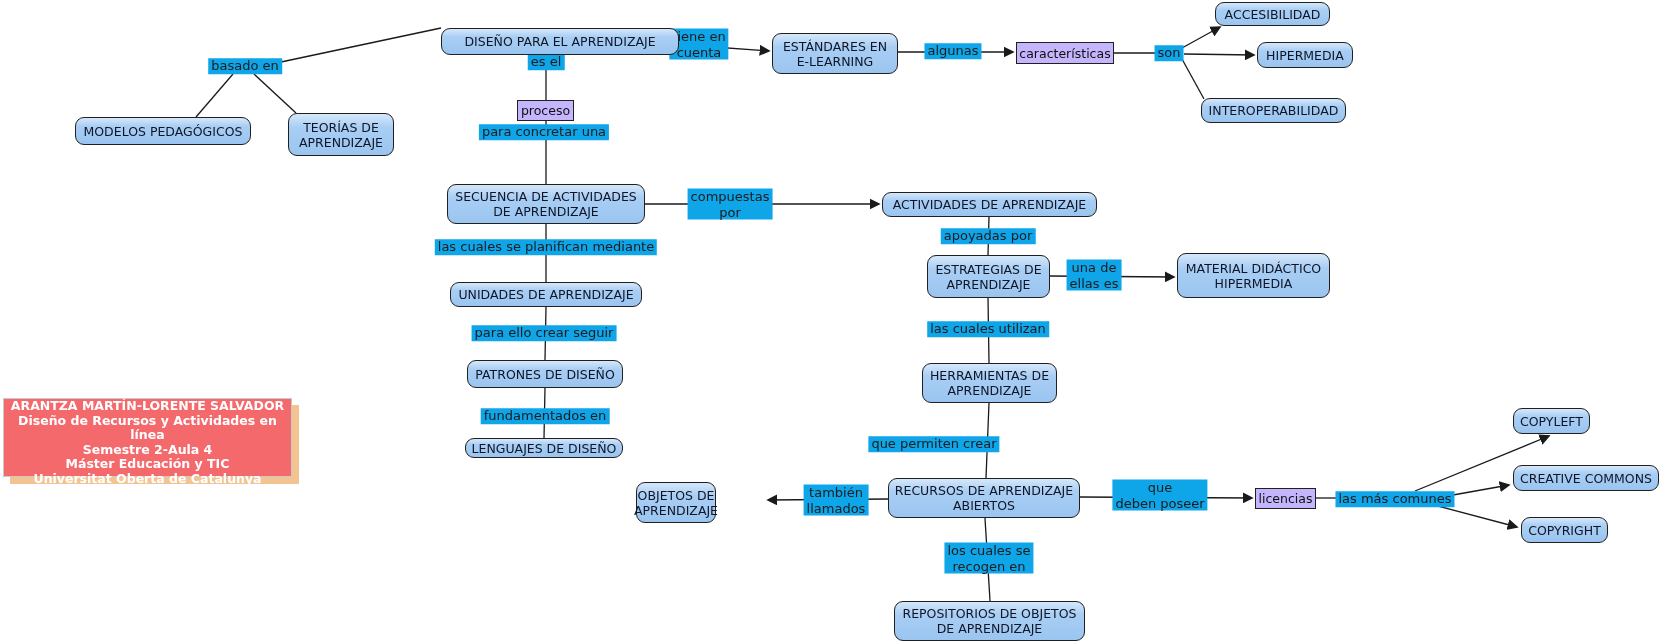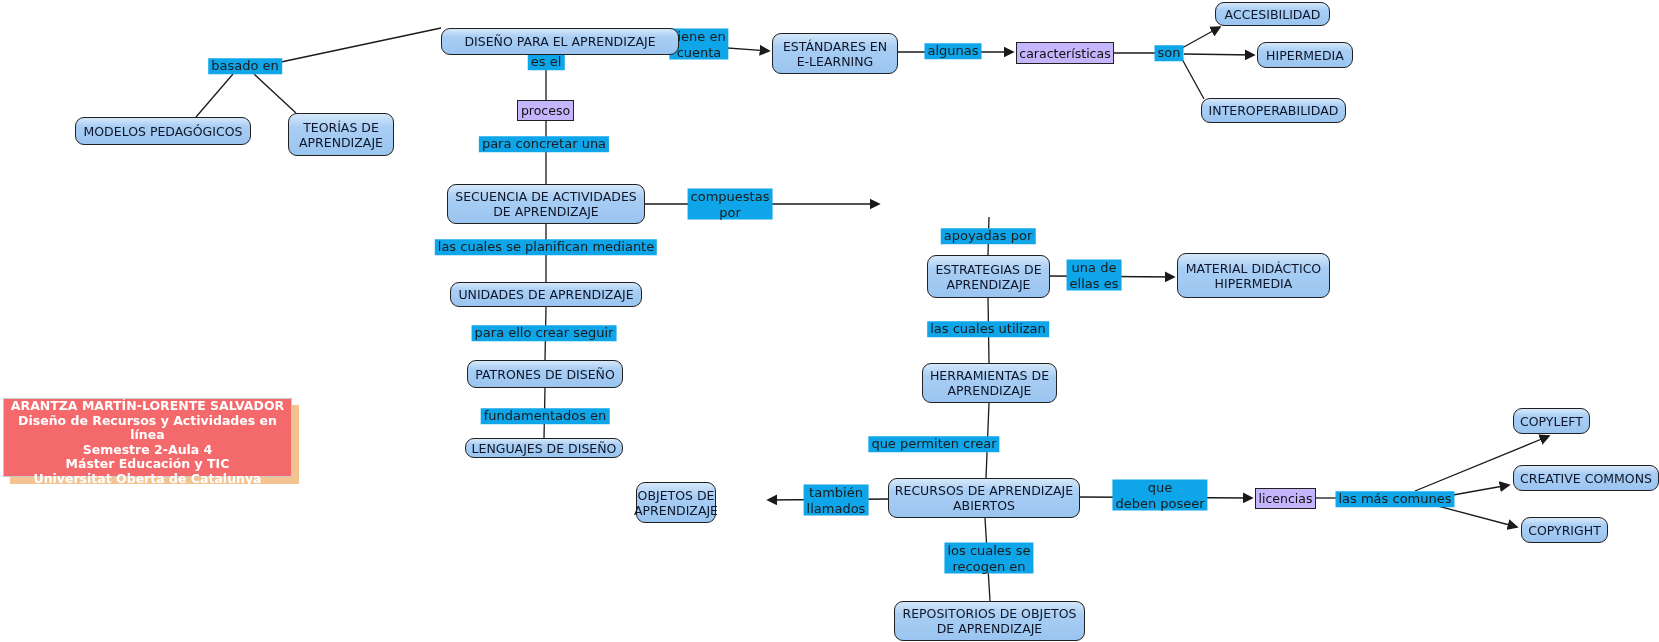--- a/index.html
+++ b/index.html
@@ -71,21 +71,21 @@
     <line x1="1434" y1="505" x2="1517" y2="527" marker-end="url(#arr)"></line>
     <line x1="985" y1="518" x2="990" y2="601"></line>
   </svg>
 
   <div class="linklabel" style="left:699px;top:44px">tiene en
 cuenta</div>
   <div class="linklabel" style="left:953px;top:51px">algunas</div>
   <div class="linklabel" style="left:1169px;top:53px">son</div>
   <div class="linklabel" style="left:245px;top:66px">basado en</div>
   <div class="linklabel" style="left:546px;top:62px">es el</div>
-  <div class="linklabel" style="left:544px;top:144px">para concretar una</div>
+  <div class="linklabel" style="left:544px;top:132px">para concretar una</div>
   <div class="linklabel" style="left:730px;top:204px">compuestas
 por</div>
   <div class="linklabel" style="left:546px;top:247px">las cuales se planifican mediante</div>
   <div class="linklabel" style="left:544px;top:333px">para ello crear seguir</div>
   <div class="linklabel" style="left:545px;top:416px">fundamentados en</div>
   <div class="linklabel" style="left:988px;top:236px">apoyadas por</div>
   <div class="linklabel" style="left:1094px;top:275px">una de
 ellas es</div>
   <div class="linklabel" style="left:988px;top:329px">las cuales utilizan</div>
   <div class="linklabel" style="left:934px;top:444px">que permiten crear</div>
@@ -101,20 +101,21 @@
   <div class="concept" style="left:772px;top:33px;width:126px;height:41px">ESTÁNDARES EN
 E-LEARNING</div>
   <div class="concept" style="left:1215px;top:2px;width:115px;height:24px">ACCESIBILIDAD</div>
   <div class="concept" style="left:1257px;top:42px;width:96px;height:26px">HIPERMEDIA</div>
   <div class="concept" style="left:1201px;top:98px;width:145px;height:25px">INTEROPERABILIDAD</div>
   <div class="concept" style="left:75px;top:117px;width:176px;height:28px">MODELOS PEDAGÓGICOS</div>
   <div class="concept" style="left:288px;top:113px;width:106px;height:43px">TEORÍAS DE
 APRENDIZAJE</div>
   <div class="concept" style="left:447px;top:184px;width:198px;height:40px">SECUENCIA DE ACTIVIDADES
 DE APRENDIZAJE</div>
+  <div class="concept" style="left:882px;top:192px;width:215px;height:25px">ACTIVIDADES DE APRENDIZAJE</div>
   <div class="concept" style="left:927px;top:255px;width:123px;height:43px">ESTRATEGIAS DE
 APRENDIZAJE</div>
   <div class="concept" style="left:1177px;top:253px;width:153px;height:45px">MATERIAL DIDÁCTICO
 HIPERMEDIA</div>
   <div class="concept" style="left:450px;top:282px;width:192px;height:25px">UNIDADES DE APRENDIZAJE</div>
   <div class="concept" style="left:467px;top:360px;width:156px;height:28px">PATRONES DE DISEÑO</div>
   <div class="concept" style="left:922px;top:363px;width:135px;height:40px">HERRAMIENTAS DE
 APRENDIZAJE</div>
   <div class="concept" style="left:465px;top:438px;width:158px;height:20px">LENGUAJES DE DISEÑO</div>
   <div class="concept" style="left:888px;top:478px;width:192px;height:40px">RECURSOS DE APRENDIZAJE

